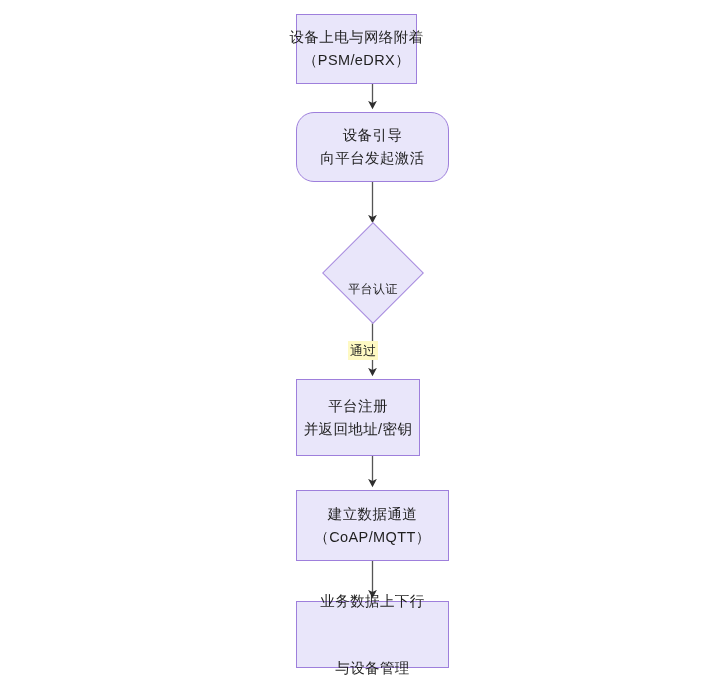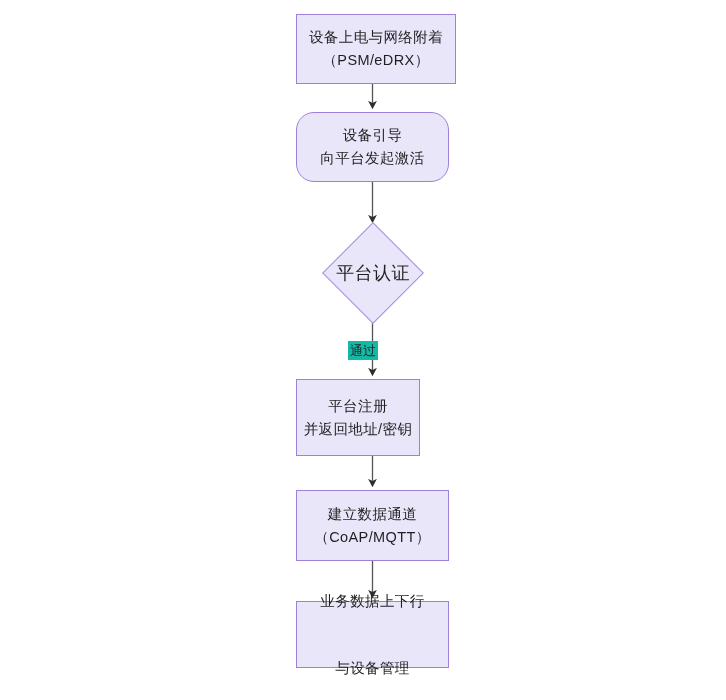--- a/index.html
+++ b/index.html
@@ -55,34 +55,34 @@
     margin-left: -36px;
     margin-top: -36px;
     background: #e9e6fa;
     border: 1.4px solid #a98cdf;
     transform: rotate(45deg);
     box-sizing: border-box;
   }
   .decision-label {
     position: absolute;
     left: 0;
-    top: 0;
+    top: 16px;
     width: 104px;
     height: 104px;
     display: flex;
     align-items: center;
     justify-content: center;
-    font-size: 18px;
+    font-size: 12px;
     color: #1f1f1f;
     letter-spacing: 0.4px;
     white-space: nowrap;
   }
   .edge-label {
     position: absolute;
-    background: #14b8a6;
+    background: #fef9c3;
     color: #262626;
     font-size: 13px;
     line-height: 17px;
     padding: 1px 2px;
     white-space: nowrap;
   }
   svg.connectors {
     position: absolute;
     left: 0;
     top: 0;
@@ -102,21 +102,21 @@
         <path d="M 0 0.6 L 6.4 4 L 0 7.4 L 1.6 4 Z" fill="#2e2e2e"></path>
       </marker>
     </defs>
     <line x1="372.5" y1="84" x2="372.5" y2="105" stroke="#555555" stroke-width="1.3" marker-end="url(#arrowhead)"></line>
     <line x1="372.5" y1="182" x2="372.5" y2="219" stroke="#555555" stroke-width="1.3" marker-end="url(#arrowhead)"></line>
     <line x1="372.5" y1="322" x2="372.5" y2="372" stroke="#555555" stroke-width="1.3" marker-end="url(#arrowhead)"></line>
     <line x1="372.5" y1="456" x2="372.5" y2="483" stroke="#555555" stroke-width="1.3" marker-end="url(#arrowhead)"></line>
     <line x1="372.5" y1="561" x2="372.5" y2="594" stroke="#555555" stroke-width="1.3" marker-end="url(#arrowhead)"></line>
   </svg>
 
-  <div class="node" style="left:296px; top:14px; width:160px; height:70px;">
+  <div class="node" style="left:296px; top:14px; width:121px; height:70px;">
     <span class="line">设备上电与网络附着</span>
     <span class="line">（PSM/eDRX）</span>
   </div>
 
   <div class="node" style="left:296px; top:112px; width:153px; height:70px;border-radius:18px;">
     <span class="line">设备引导</span>
     <span class="line">向平台发起激活</span>
   </div>
 
   <div class="decision-wrap" style="left:321px; top:221px;">

